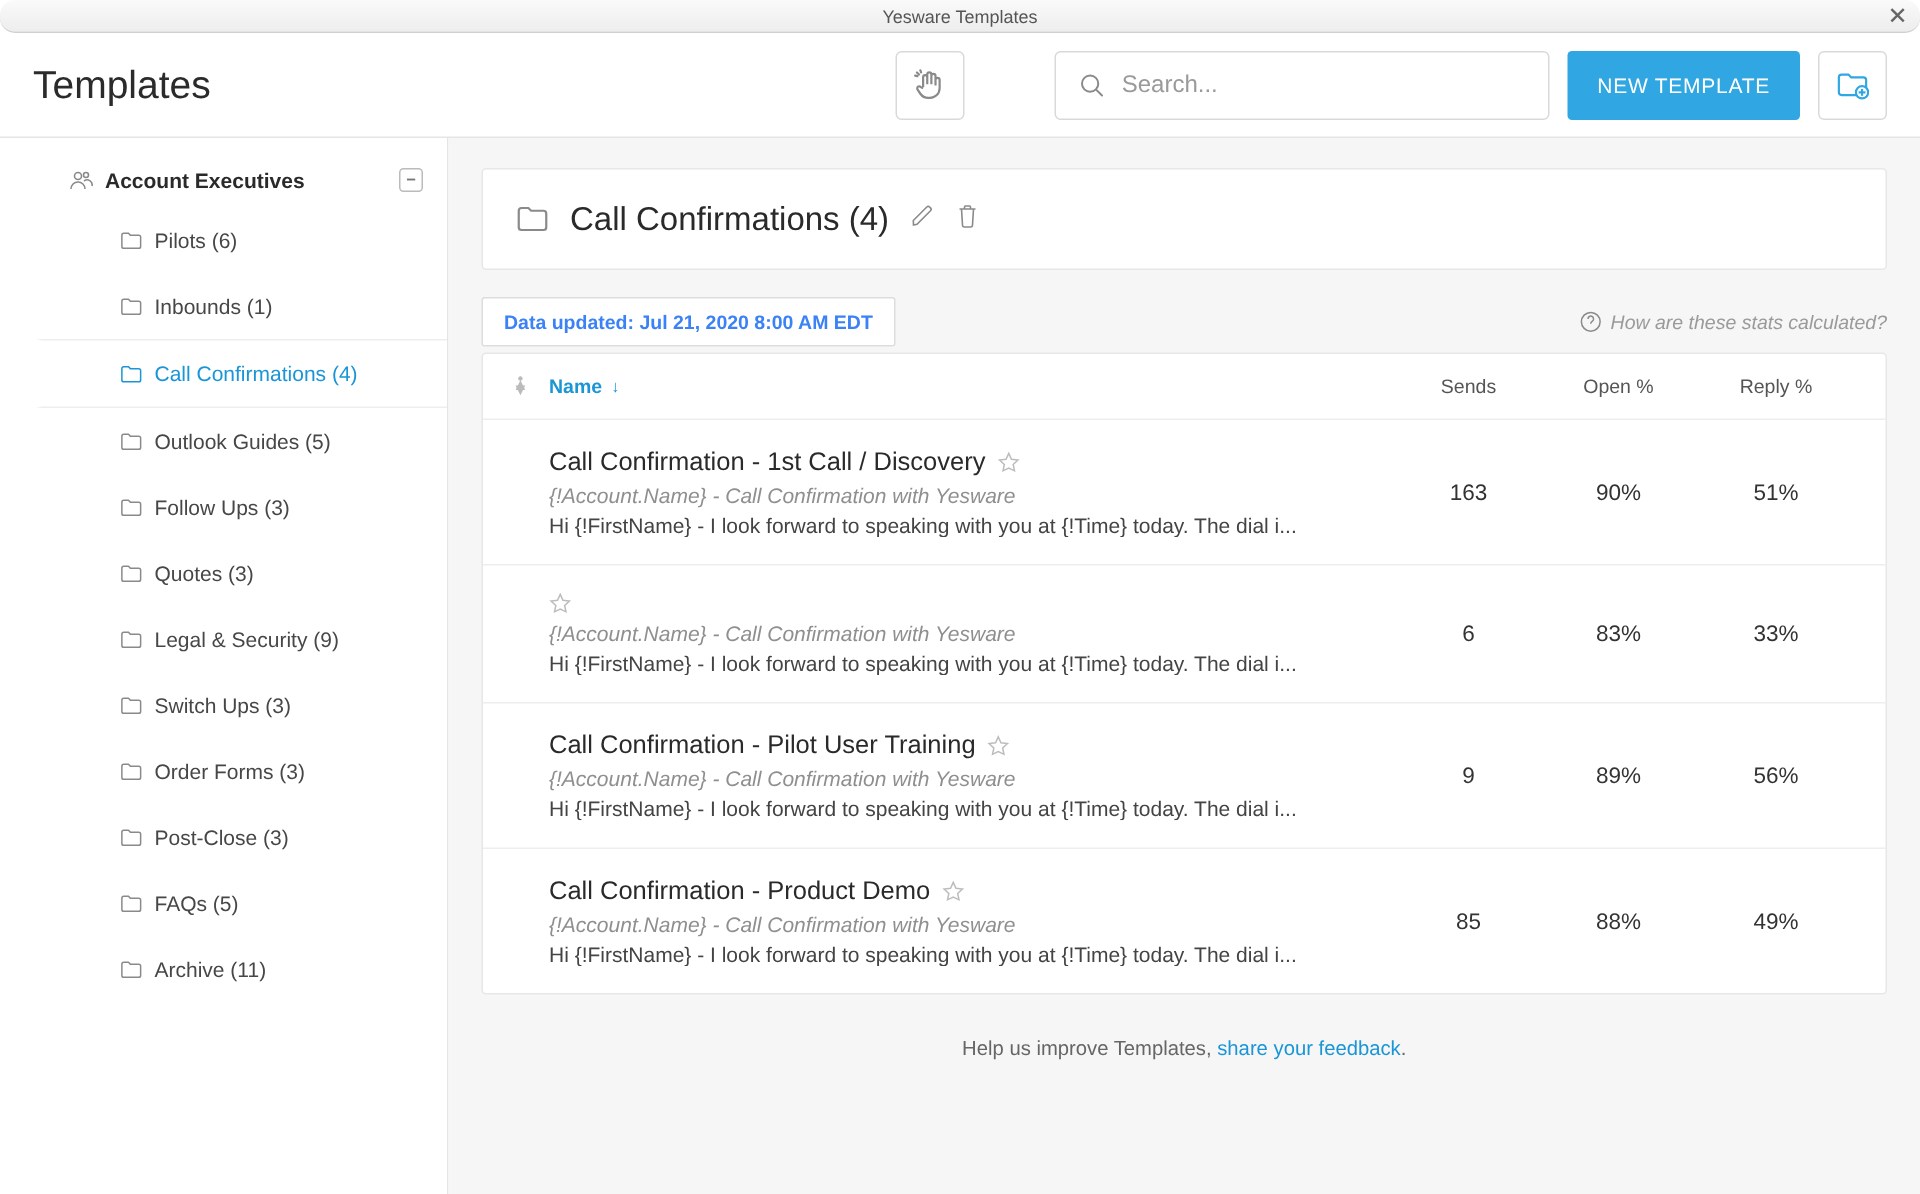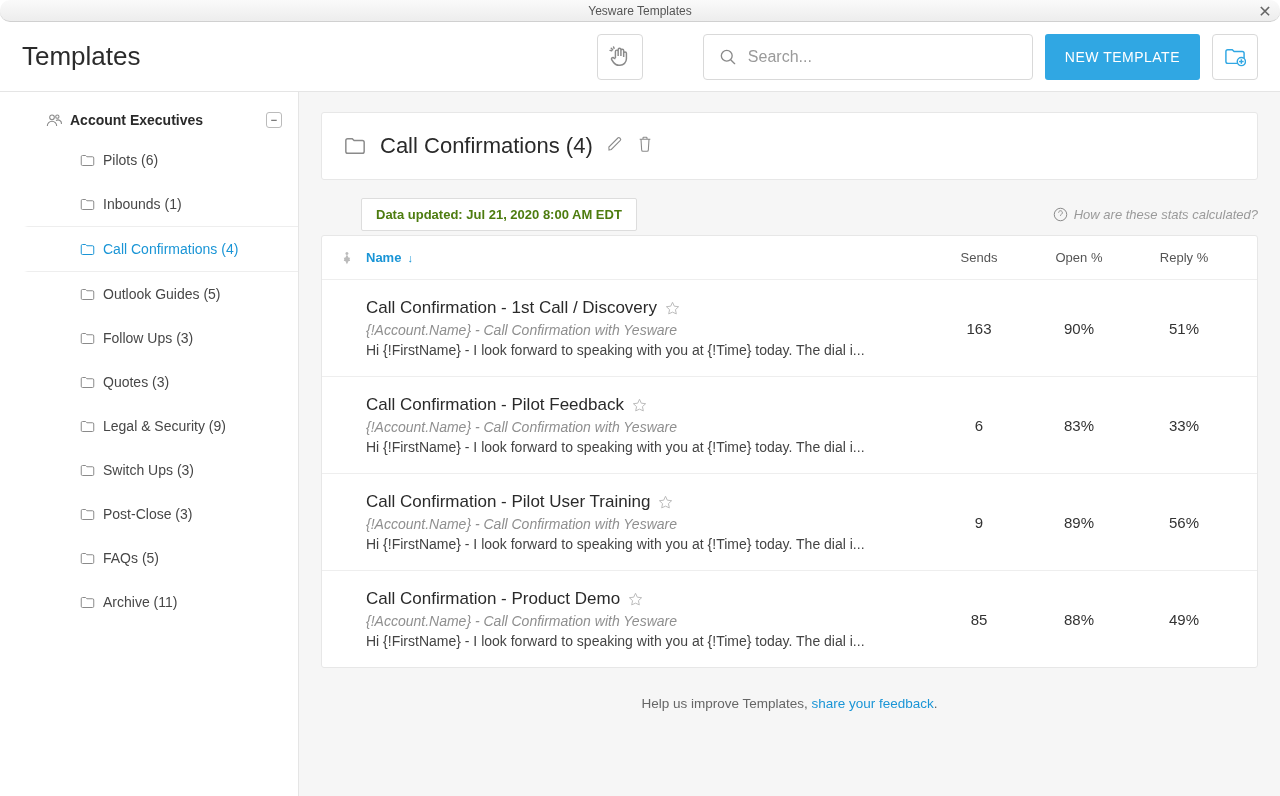--- a/index.html
+++ b/index.html
@@ -153,23 +153,22 @@
     display:flex; align-items:center;
     margin-top: 18px;
     margin-bottom: 4px;
   }
   .data-updated {
     border:1px solid #ddd;
     background:#fff;
     padding: 8px 14px;
     font-size: 13px;
     font-weight:600;
-    color:#4d7c0f;
+    color:#3b82f6;
     border-radius:2px;
-    margin-left:40px;
   }
   .stats-help {
     margin-left:auto;
     font-size: 13px;
     font-style: italic;
     color:#9a9a9a;
     display:flex; align-items:center; gap:6px;
     cursor:pointer;
   }
   .table {
@@ -307,20 +306,26 @@
     <svg class="stroke" width="15" height="13" viewBox="0 0 24 20">
       <path d="M2 4 a2 2 0 0 1 2 -2 h5 l2 2 h9 a2 2 0 0 1 2 2 v10 a2 2 0 0 1 -2 2 H4 a2 2 0 0 1 -2 -2 Z"></path>
     </svg>
     <span>Legal &amp; Security (9)</span>
         </div>
         <div class="folder-item">
     <svg class="stroke" width="15" height="13" viewBox="0 0 24 20">
       <path d="M2 4 a2 2 0 0 1 2 -2 h5 l2 2 h9 a2 2 0 0 1 2 2 v10 a2 2 0 0 1 -2 2 H4 a2 2 0 0 1 -2 -2 Z"></path>
     </svg>
     <span>Switch Ups (3)</span>
+        </div>
+        <div class="folder-item">
+    <svg class="stroke" width="15" height="13" viewBox="0 0 24 20">
+      <path d="M2 4 a2 2 0 0 1 2 -2 h5 l2 2 h9 a2 2 0 0 1 2 2 v10 a2 2 0 0 1 -2 2 H4 a2 2 0 0 1 -2 -2 Z"></path>
+    </svg>
+    <span>Order Forms (3)</span>
         </div>
         <div class="folder-item">
     <svg class="stroke" width="15" height="13" viewBox="0 0 24 20">
       <path d="M2 4 a2 2 0 0 1 2 -2 h5 l2 2 h9 a2 2 0 0 1 2 2 v10 a2 2 0 0 1 -2 2 H4 a2 2 0 0 1 -2 -2 Z"></path>
     </svg>
     <span>Post-Close (3)</span>
         </div>
         <div class="folder-item">
     <svg class="stroke" width="15" height="13" viewBox="0 0 24 20">
       <path d="M2 4 a2 2 0 0 1 2 -2 h5 l2 2 h9 a2 2 0 0 1 2 2 v10 a2 2 0 0 1 -2 2 H4 a2 2 0 0 1 -2 -2 Z"></path>
@@ -396,21 +401,20 @@
       <div class="t-body">Hi {!FirstName} - I look forward to speaking with you at {!Time} today. The dial i...</div>
     </div>
     <div class="metric">163</div>
     <div class="metric">90%</div>
     <div class="metric">51%</div>
           </div>
           <div class="trow">
     <div></div>
     <div class="template-cell">
       <div class="t-title">
-        <span>Call Confirmation - Pilot Feedback</span>
         <svg width="15" height="15" viewBox="0 0 24 24" fill="none" stroke="#bcbcbc" stroke-width="1.6">
           <path d="M12 2 l2.9 6.3 6.9 .8 -5.1 4.7 1.4 6.8 L12 17.8 5.9 20.6 7.3 13.8 2.2 9.1 9.1 8.3 Z"></path>
         </svg>
       </div>
       <div class="t-subject">{!Account.Name} - Call Confirmation with Yesware</div>
       <div class="t-body">Hi {!FirstName} - I look forward to speaking with you at {!Time} today. The dial i...</div>
     </div>
     <div class="metric">6</div>
     <div class="metric">83%</div>
     <div class="metric">33%</div>

